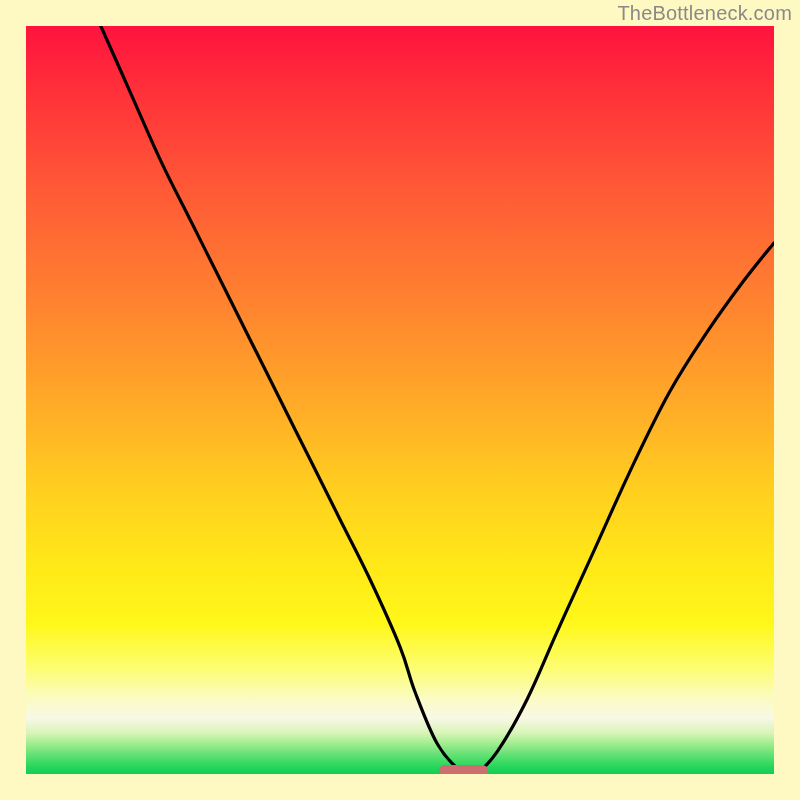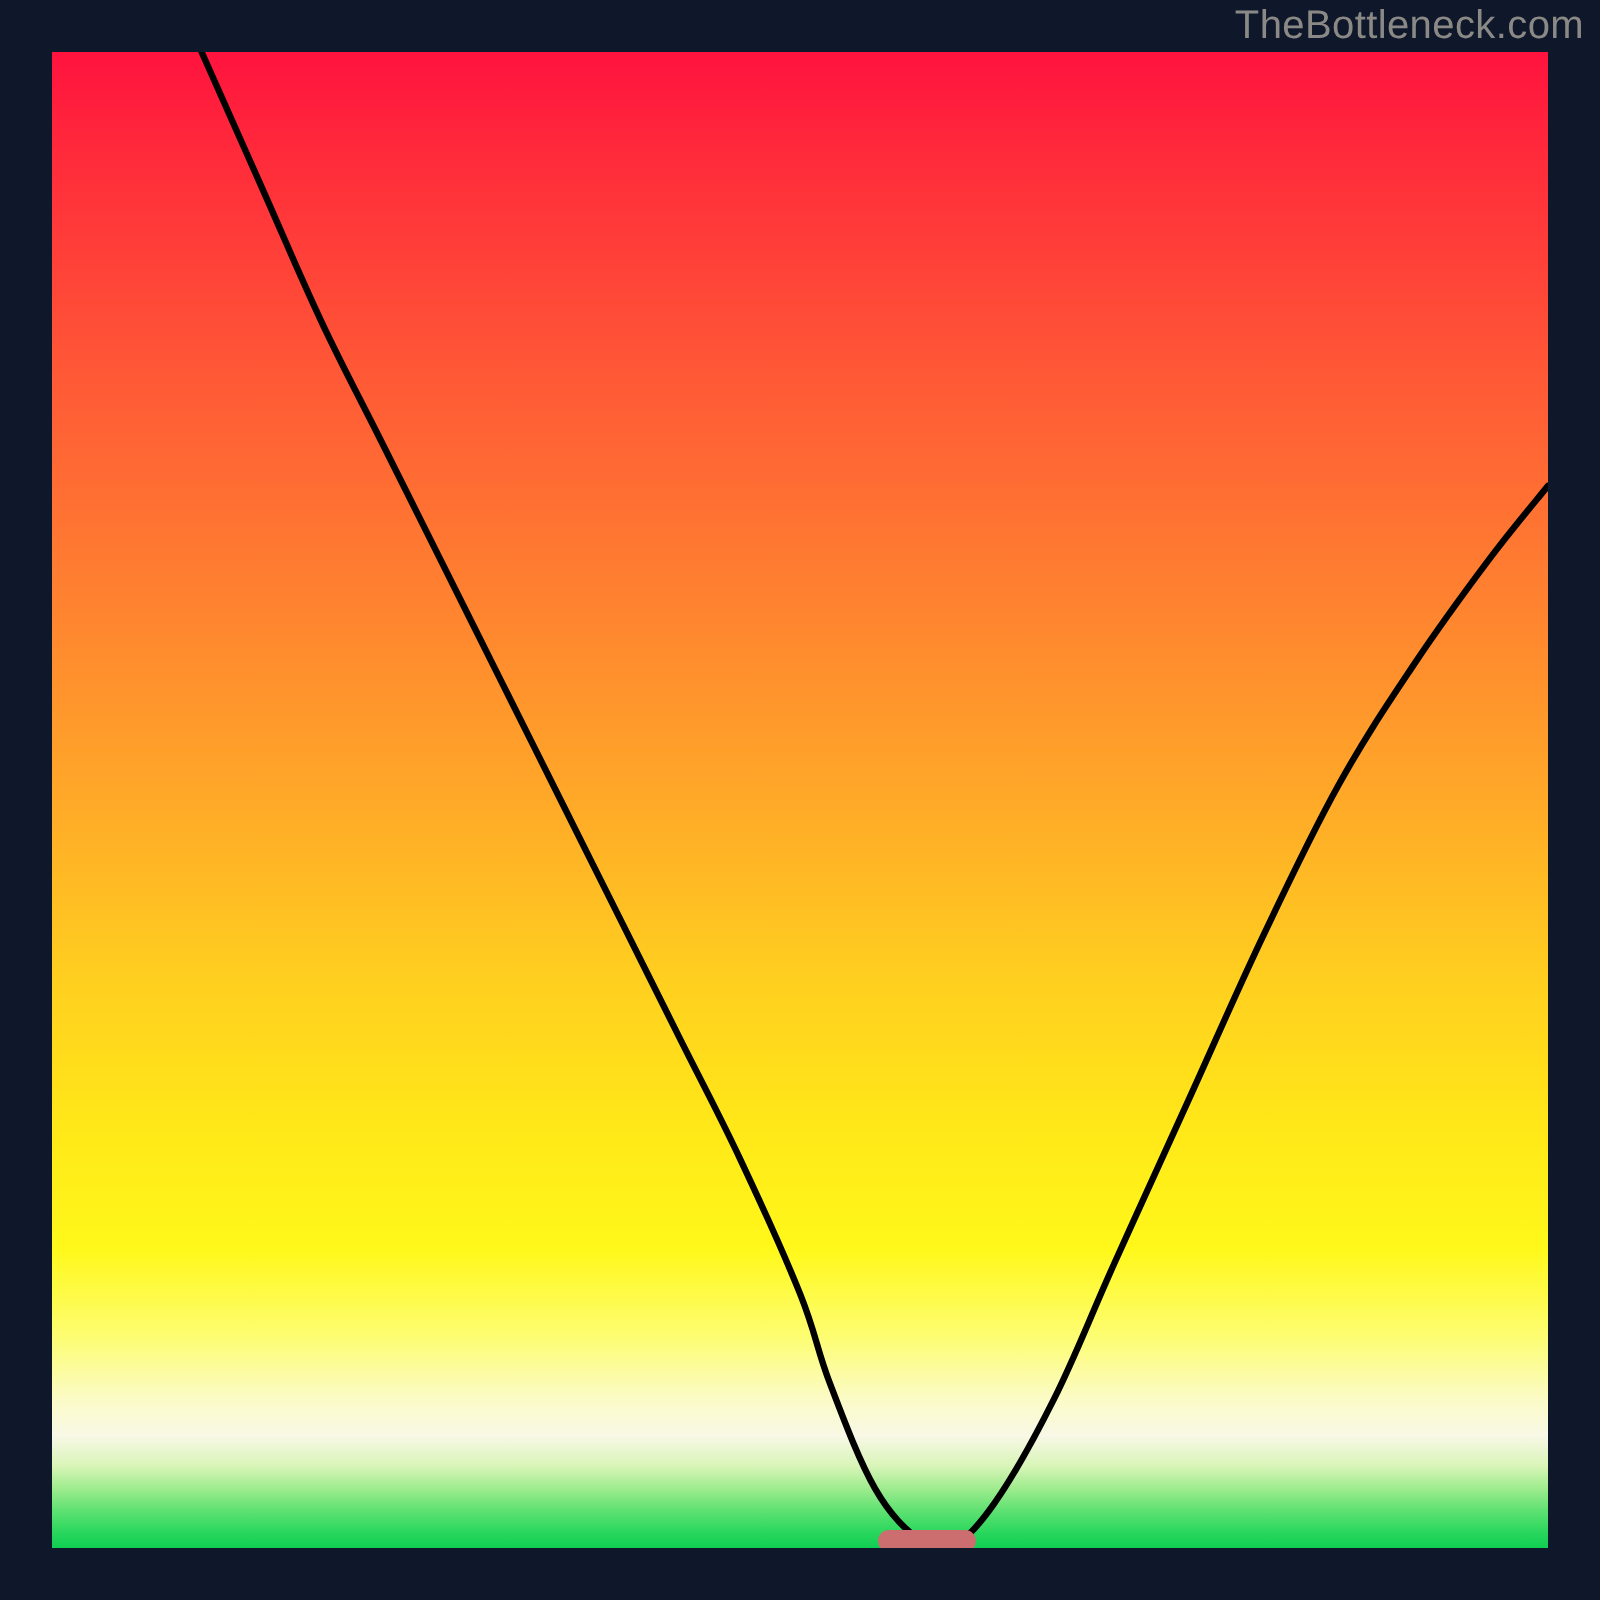--- a/index.html
+++ b/index.html
@@ -8,21 +8,21 @@
     width: 800px;
     height: 800px;
     overflow: hidden;
     background: #000;
     font-family: Arial, Helvetica, sans-serif;
   }
   .frame {
     position: relative;
     width: 800px;
     height: 800px;
-    background: #0f172a;
+    background: #fef9c3;
   }
   .watermark {
     position: absolute;
     top: 2px;
     right: 8px;
     color: #8a8986;
     font-size: 20px;
     font-weight: 500;
     letter-spacing: 0.2px;
     z-index: 50;

